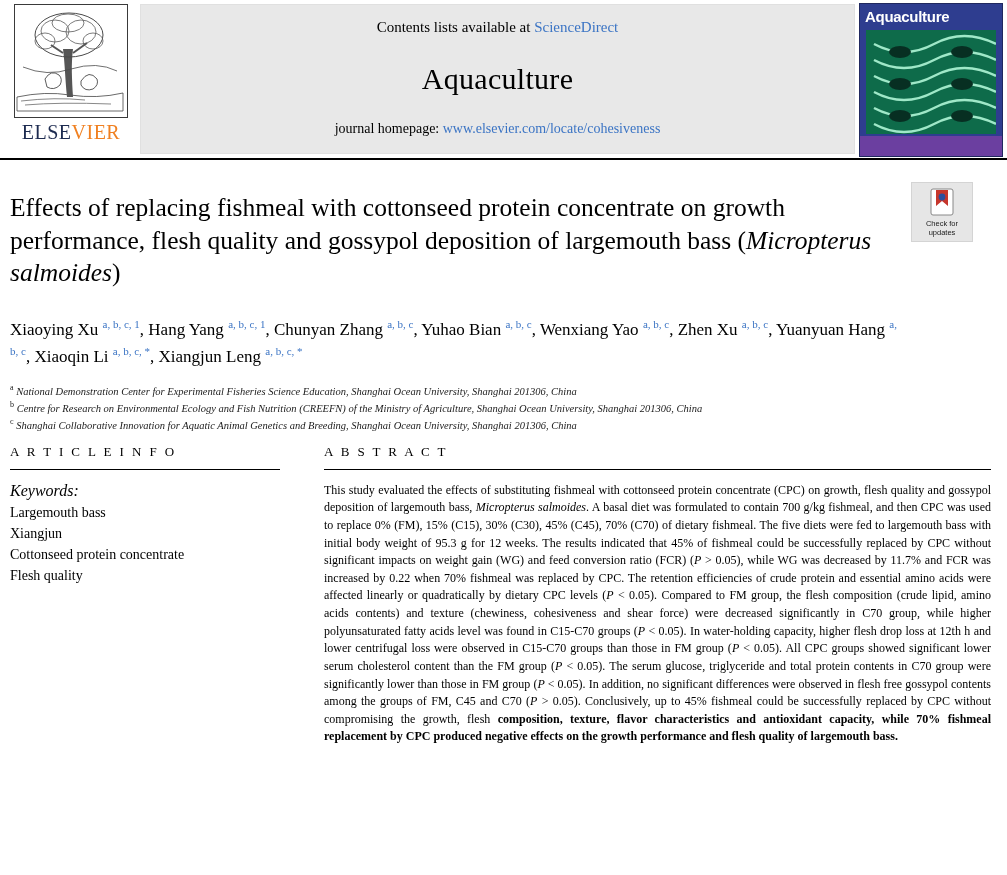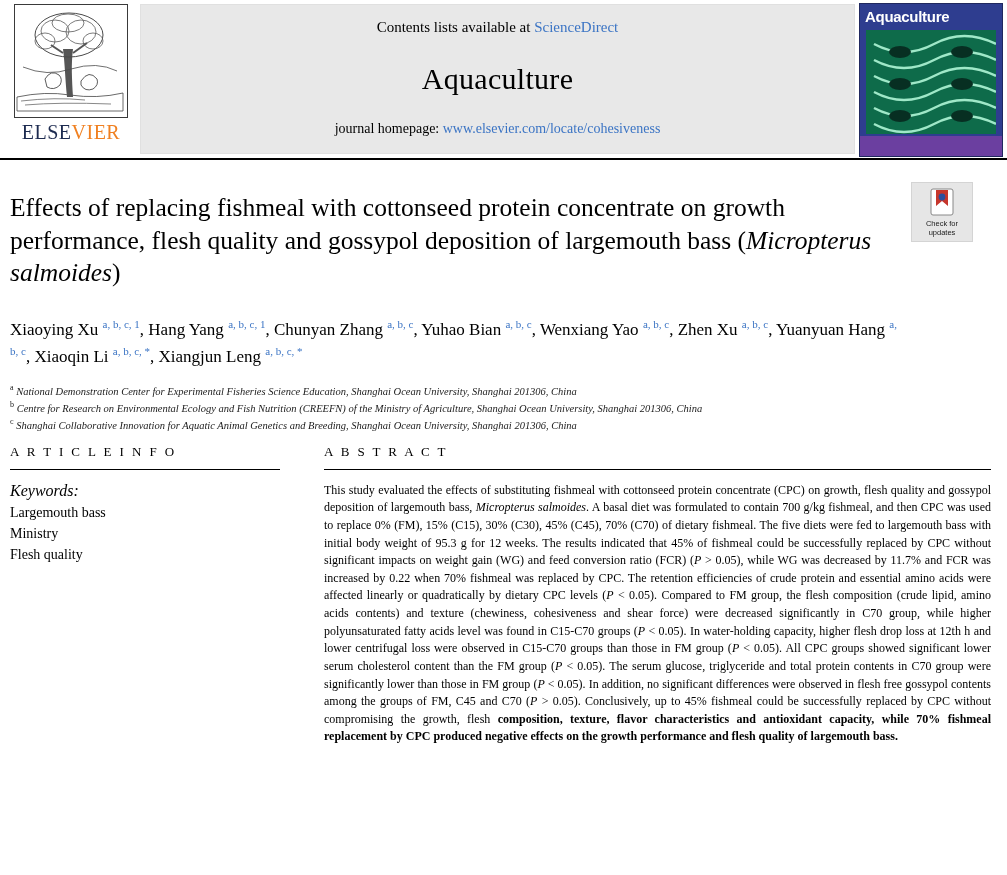--- a/index.html
+++ b/index.html
@@ -321,21 +321,22 @@
   </div>
 
   <div class="info-abstract">
 
     <div class="col-info">
       <div class="sec-head">A R T I C L E   I N F O</div>
       <div class="rule"></div>
       <div class="kw-head">Keywords:</div>
       <div class="kw-list">
         <div>Largemouth bass</div>
-        <div>Ministry</div>
+        <div>Xiangjun</div>
+        <div>Cottonseed protein concentrate</div>
         <div>Flesh quality</div>
       </div>
     </div>
 
     <div class="col-abs">
       <div class="sec-head">A B S T R A C T</div>
       <div class="rule"></div>
       <div class="abstract-text" id="abstract-text"><span>This study evaluated the effects of substituting fishmeal with cottonseed protein concentrate (CPC) on growth, flesh quality and gossypol deposition of largemouth bass, </span><span class="ital">Micropterus salmoides</span><span>. A basal diet was formulated to contain 700 g/kg fishmeal, and then CPC was used to replace 0% (FM), 15% (C15), 30% (C30), 45% (C45), 70% (C70) of dietary fishmeal. The five diets were fed to largemouth bass with initial body weight of 95.3 g for 12 weeks. The results indicated that 45% of fishmeal could be successfully replaced by CPC without significant impacts on weight gain (WG) and feed conversion ratio (FCR) (</span><span class="ital">P</span><span> &gt; 0.05), while WG was decreased by 11.7% and FCR was increased by 0.22 when 70% fishmeal was replaced by CPC. The retention efficiencies of crude protein and essential amino acids were affected linearly or quadratically by dietary CPC levels (</span><span class="ital">P</span><span> &lt; 0.05). Compared to FM group, the flesh composition (crude lipid, amino acids contents) and texture (chewiness, cohesiveness and shear force) were decreased significantly in C70 group, while higher polyunsaturated fatty acids level was found in C15-C70 groups (</span><span class="ital">P</span><span> &lt; 0.05). In water-holding capacity, higher flesh drop loss at 12th h and lower centrifugal loss were observed in C15-C70 groups than those in FM group (</span><span class="ital">P</span><span> &lt; 0.05). All CPC groups showed significant lower serum cholesterol content than the FM group (</span><span class="ital">P</span><span> &lt; 0.05). The serum glucose, triglyceride and total protein contents in C70 group were significantly lower than those in FM group (</span><span class="ital">P</span><span> &lt; 0.05). In addition, no significant differences were observed in flesh free gossypol contents among the groups of FM, C45 and C70 (</span><span class="ital">P</span><span> &gt; 0.05). Conclusively, up to 45% fishmeal could be successfully replaced by CPC without compromising the growth, flesh </span><span class="bold">composition, texture, flavor characteristics and antioxidant capacity, while 70% fishmeal replacement by CPC produced negative effects on the growth performance and flesh quality of largemouth bass.</span></div>
     </div>
   </div>

